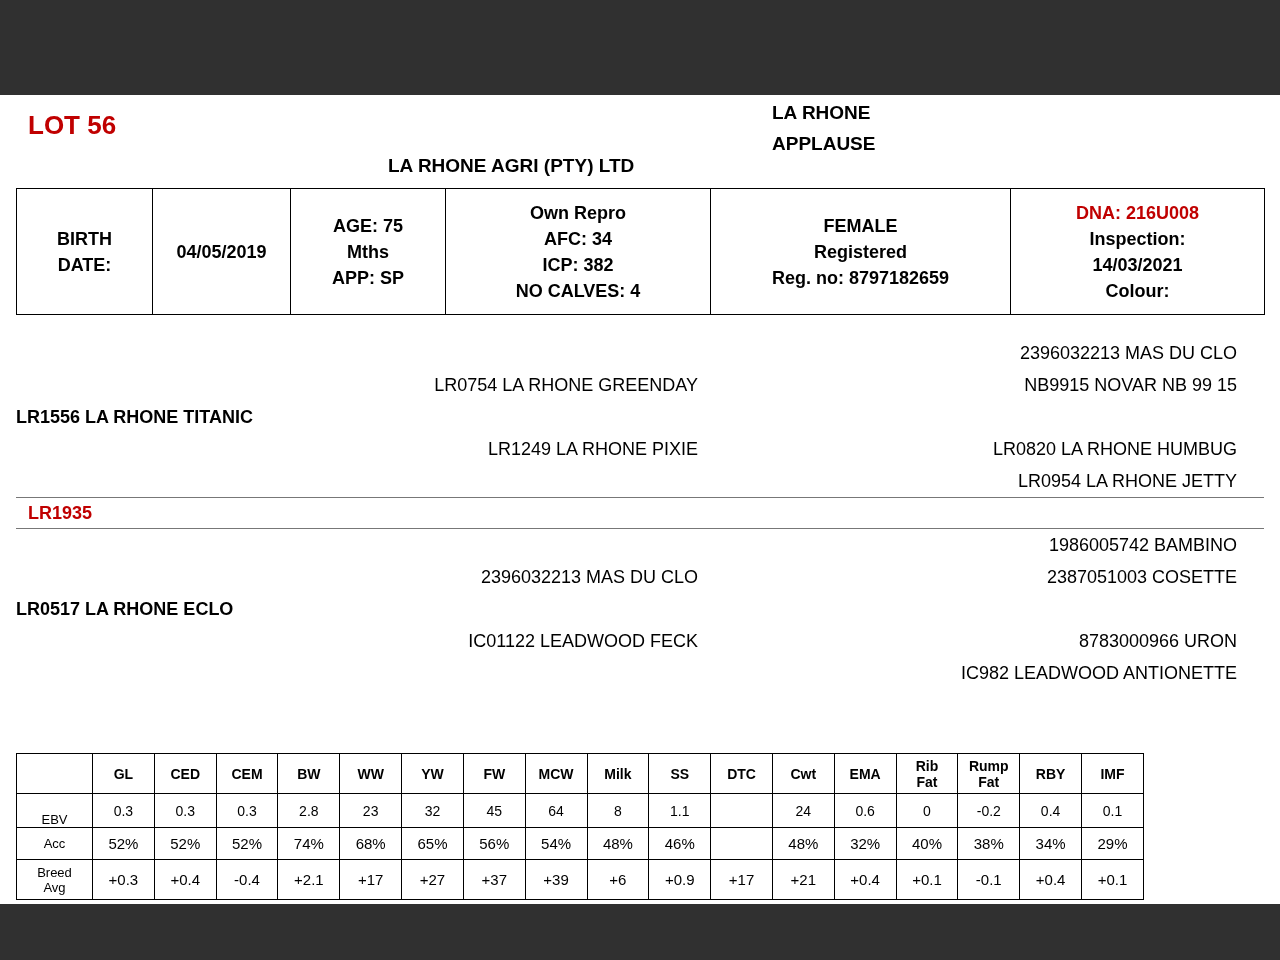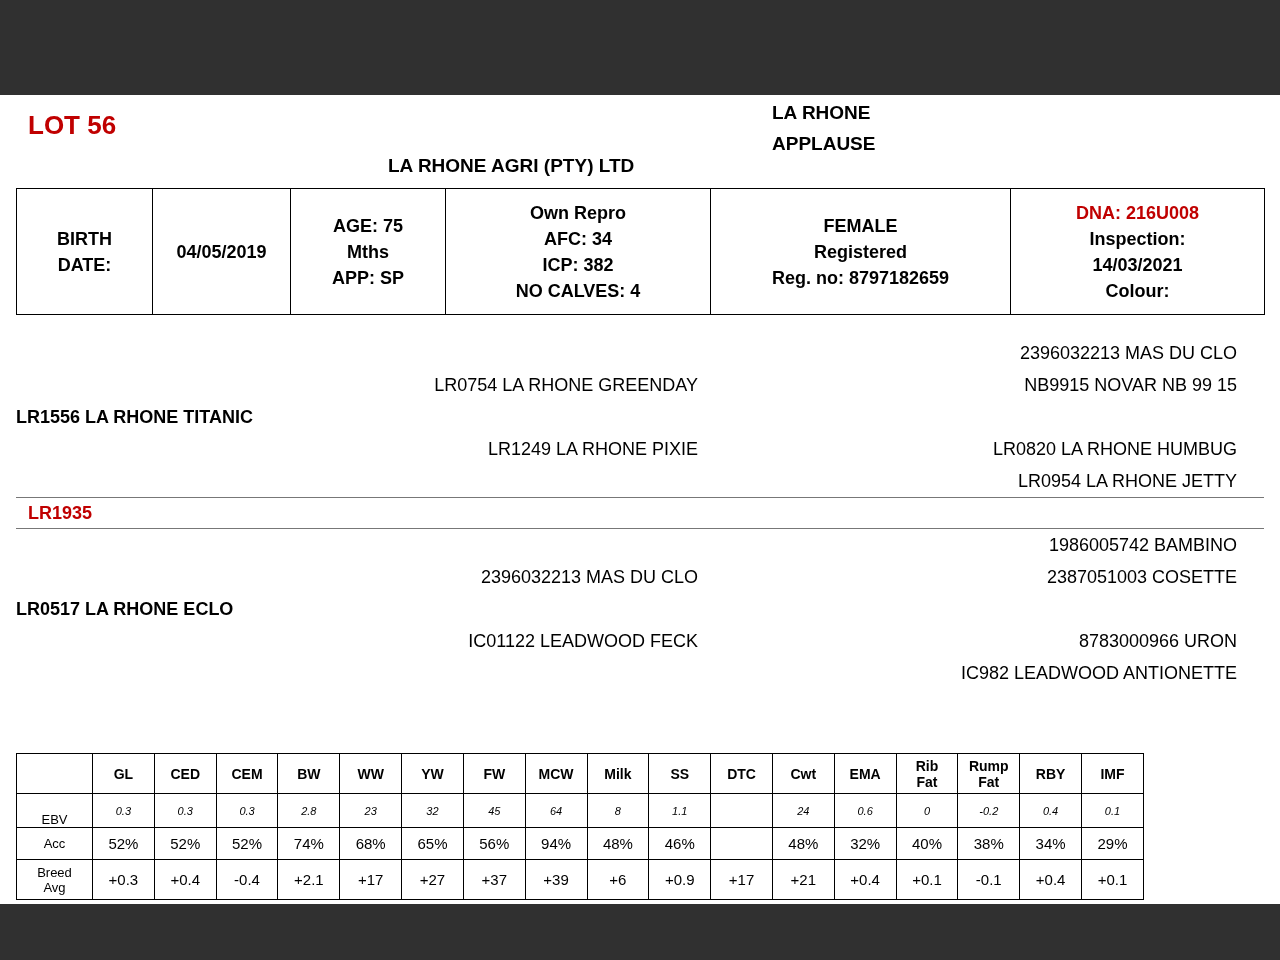--- a/index.html
+++ b/index.html
@@ -55,21 +55,21 @@
     border-collapse:collapse;table-layout:fixed;
   }
   .ebv-table th,.ebv-table td{
     border:1.2px solid #000;
     text-align:center;vertical-align:middle;
     white-space:pre-line;
   }
   .ebv-table thead th{height:40px;font-size:14px;font-weight:bold;}
   .ebv-table th.corner, .ebv-table tbody th{width:76px;font-size:13px;font-weight:normal;}
   .ebv-table tbody tr.r0 th{vertical-align:top;padding-top:18px;}
-  .ebv-table tr.r0 td{height:34px;font-size:11px;font-style:italic;}
+  .ebv-table tr.r0 td{height:34px;font-size:14px;}
   .ebv-table tr.r1 td{height:32px;font-size:15px;}
   .ebv-table tr.r2 td{height:40px;font-size:15px;margin-top:40px;}
 </style>
 </head>
 <body>
 
 <div class="page">
 
   <div class="topbar"></div>
 
@@ -193,21 +193,21 @@
         </tr>
         <tr class="r1">
           <th>Acc</th>
           <td>52%</td>
           <td>52%</td>
           <td>52%</td>
           <td>74%</td>
           <td>68%</td>
           <td>65%</td>
           <td>56%</td>
-          <td>94%</td>
+          <td>54%</td>
           <td>48%</td>
           <td>46%</td>
           <td></td>
           <td>48%</td>
           <td>32%</td>
           <td>40%</td>
           <td>38%</td>
           <td>34%</td>
           <td>29%</td>
         </tr>

